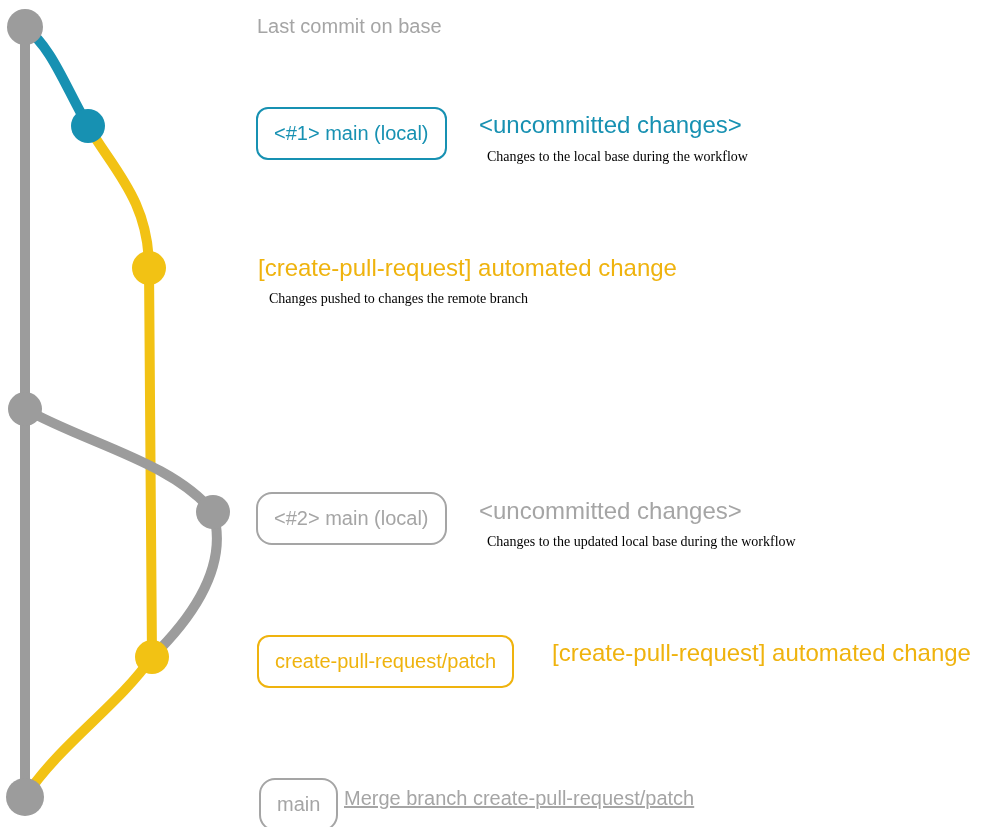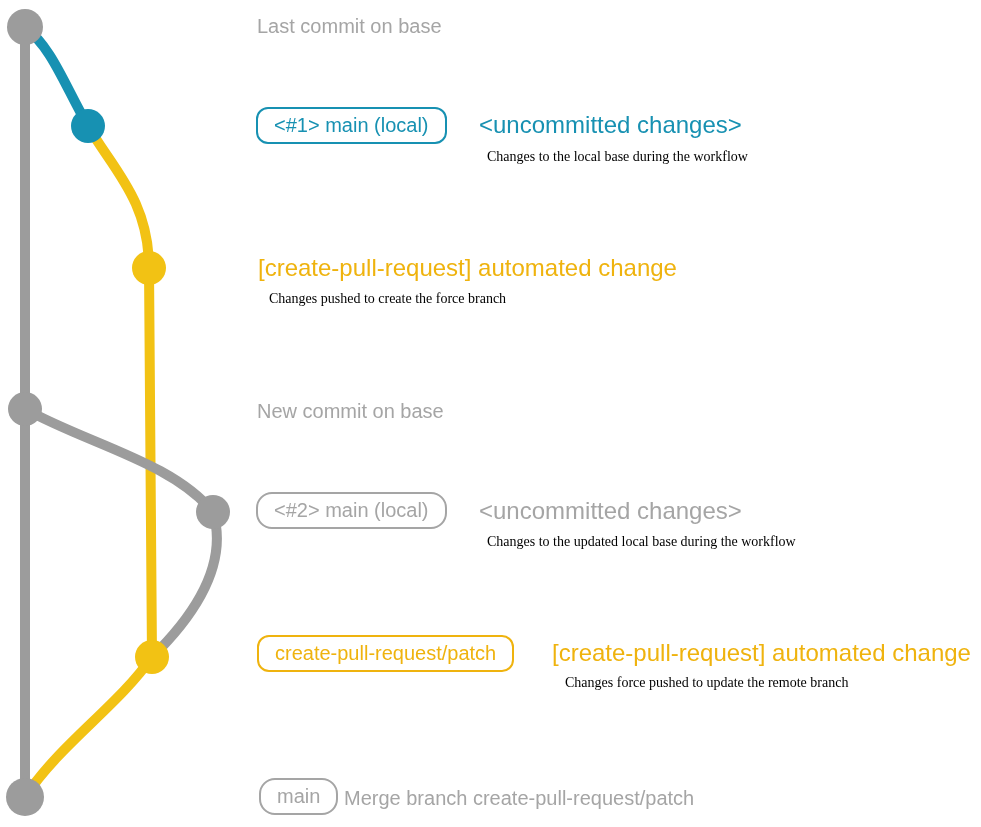--- a/index.html
+++ b/index.html
@@ -37,21 +37,21 @@
     font-family: "Liberation Serif", serif;
     font-size: 14px;
     line-height: 22px;
     color: var(--black);
   }
 
   .badge {
     display: inline-block;
     border: 2px solid;
     border-radius: 12px;
-    padding: 4px 16px;
+    padding: 12px 16px;
     font-size: 20px;
     line-height: 25px;
     background: #ffffff;
   }
   .badge.blue   { color: var(--blue);        border-color: var(--blue); }
   .badge.gray   { color: var(--gray_text);   border-color: var(--gray_text); border-radius: 16px; }
   .badge.yellow { color: var(--yellow_text); border-color: var(--yellow_text); }
 </style>
 </head>
 <body>
@@ -79,34 +79,32 @@
 
   <div class="abs caption" style="left:257px; top:14px;">Last commit on base</div>
 
   <div class="abs" style="left:256px; top:107px;">
     <span class="badge blue">&lt;#1&gt; main (local)</span>
   </div>
   <div class="abs title blue" style="left:479px; top:113px;">&lt;uncommitted changes&gt;</div>
   <div class="abs desc" style="left:487px; top:146px;">Changes to the local base during the workflow</div>
 
   <div class="abs title yellow" style="left:258px; top:256px;">[create-pull-request] automated change</div>
-  <div class="abs desc" style="left:269px; top:288px;">Changes pushed to create the force branch</div>
+  <div class="abs desc" style="left:269px; top:288px;">Changes pushed to changes the remote branch</div>
 
-  <div class="abs caption" style="left:257px; top:399px;">New commit on base</div>
 
   <div class="abs" style="left:256px; top:492px;">
     <span class="badge gray">&lt;#2&gt; main (local)</span>
   </div>
   <div class="abs title gray" style="left:479px; top:499px;">&lt;uncommitted changes&gt;</div>
   <div class="abs desc" style="left:487px; top:531px;">Changes to the updated local base during the workflow</div>
 
   <div class="abs" style="left:257px; top:635px;">
     <span class="badge yellow">create-pull-request/patch</span>
   </div>
   <div class="abs title yellow" style="left:552px; top:641px;">[create-pull-request] automated change</div>
-  <div class="abs desc" style="left:565px; top:672px;">Changes force pushed to update the remote branch</div>
 
   <div class="abs" style="left:259px; top:778px;">
     <span class="badge gray">main</span>
   </div>
-  <div class="abs caption" style="left:344px; top:786px;">Merge branch create-pull-request/patch</div>
+  <div class="abs caption" style="left:344px; top:786px;text-decoration:underline;">Merge branch create-pull-request/patch</div>
 
 </div>
 
 </body></html>

